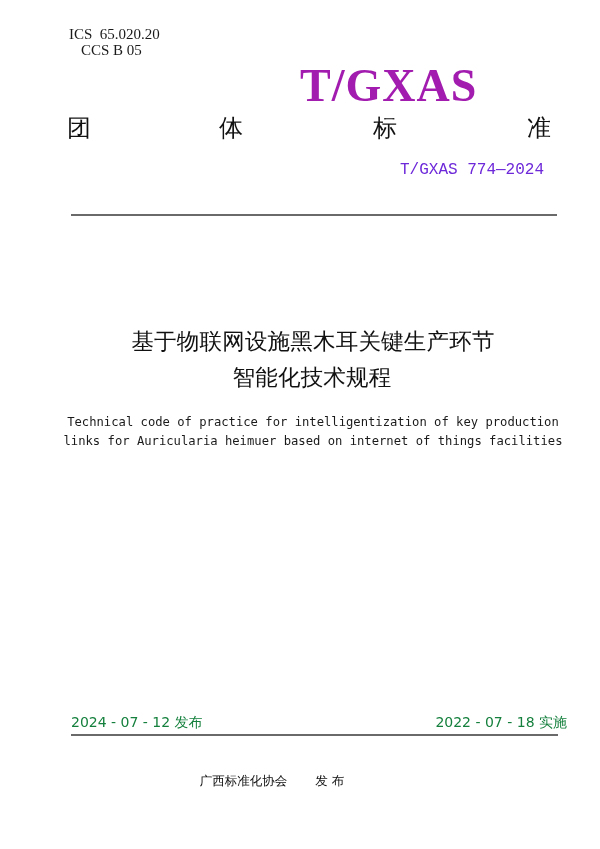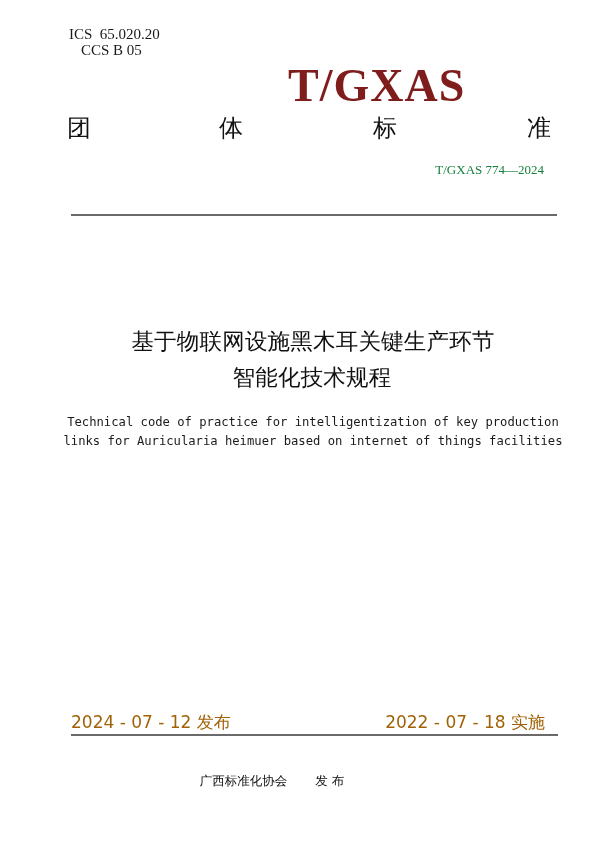--- a/index.html
+++ b/index.html
@@ -22,47 +22,47 @@
       font-family: "Liberation Serif", serif;
       font-size: 15px;
       color: #1a1a1a;
       white-space: pre;
       line-height: 12px;
     }
     #ics  { top: 28px; }
     #ccs  { top: 44px; margin-left: 12px; }
 
     .logo {
-      left: 288px;
+      left: 300px;
       top: 60px;
       width: 228px;
       font-family: "Liberation Serif", serif;
       font-weight: bold;
       font-size: 46px;
       line-height: 52px;
       letter-spacing: 1px;
-      color: #7f1d1d;
+      color: #a21caf;
       white-space: nowrap;
     }
 
     .std-type-char {
       top: 113px;
       font-size: 24px;
       line-height: 30px;
       color: #111111;
       font-weight: 500;
     }
 
     .std-number {
       top: 162px;
       right: 56px;
-      font-family: Liberation Serif, serif;
-      font-size: 13px;
+      font-family: Liberation Mono, monospace;
+      font-size: 16px;
       line-height: 16px;
-      color: #15803d;
+      color: #6d28d9;
       white-space: pre;
     }
 
     .rule {
       height: 1.5px;
       background: #6a6a6a;
     }
     #top-rule    { left: 71px; width: 486px; top: 214px; }
     #bottom-rule { left: 71px; width: 487px; top: 734px; }
 
@@ -87,27 +87,27 @@
       font-size: 12.2px;
       line-height: 20px;
       color: #1a1a1a;
       white-space: pre;
     }
     #title-en-1 { top: 412px; }
     #title-en-2 { top: 431px; }
 
     .date {
       top: 713px;
-      font-size: 17px;
+      font-size: 14px;
       line-height: 18px;
-      color: #a16207;
+      color: #15803d;
       white-space: pre;
     }
     #issue-date  { left: 71px; }
-    #impl-date   { right: 55px; margin-left: 38px; }
+    #impl-date   { right: 33px; margin-left: 38px; }
 
     .publisher {
       top: 772px;
       left: 0;
       width: 544px;
       text-align: center;
       font-size: 12.5px;
       line-height: 18px;
       color: #111111;
       white-space: pre;

